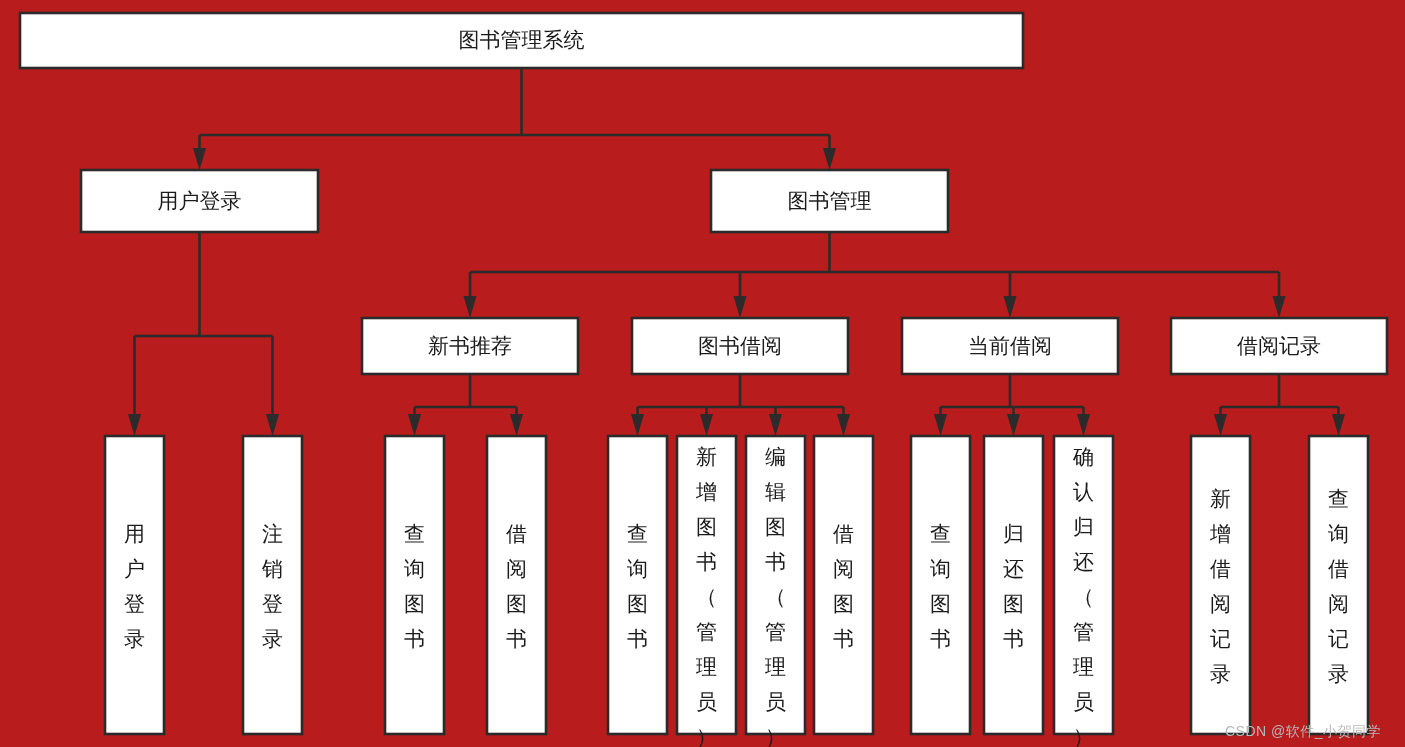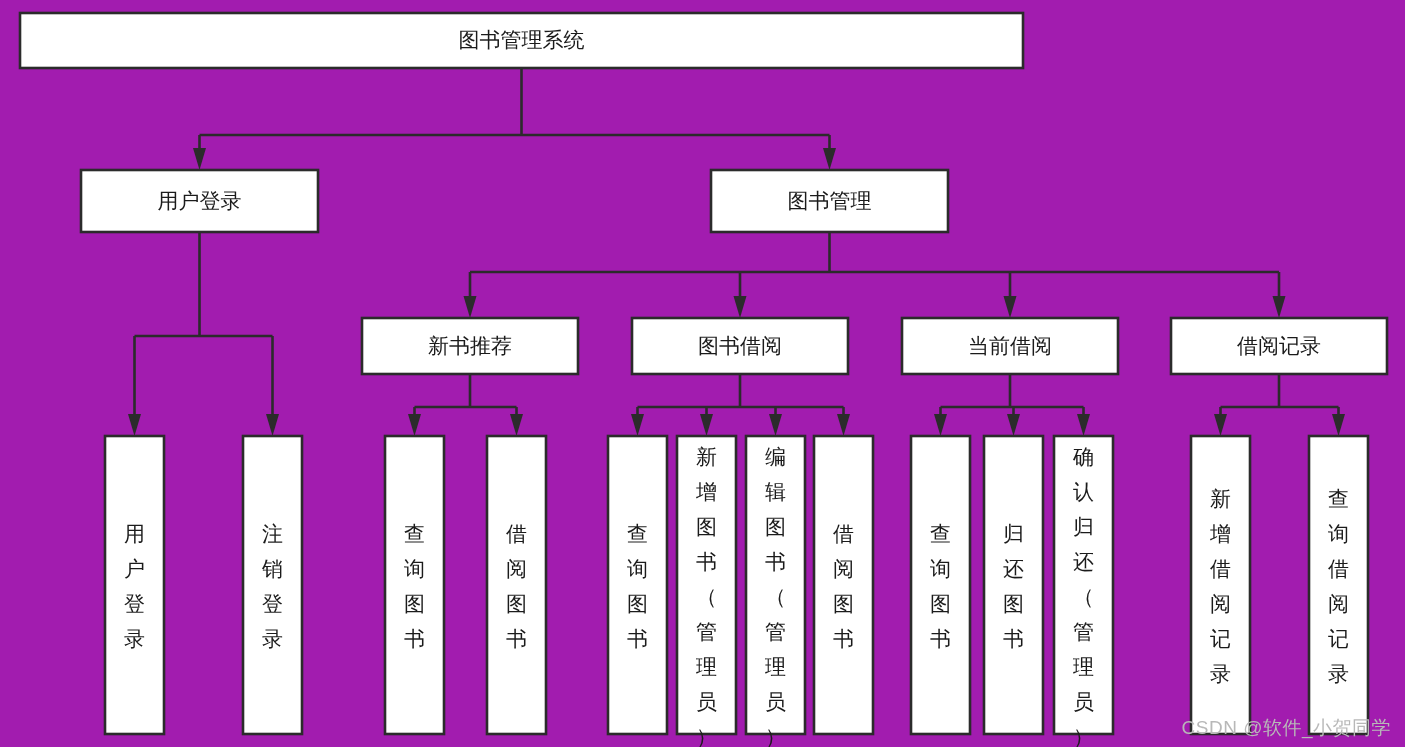--- a/index.html
+++ b/index.html
@@ -10,21 +10,21 @@
   body {
     width: 1405px;
     height: 747px;
     overflow: hidden;
     font-family: "Liberation Sans", "DejaVu Sans", sans-serif;
   }
   #diagram-root {
     position: relative;
     width: 1405px;
     height: 747px;
-    background: #a21caf;
+    background: #b91c1c;
   }
   svg#tree-svg {
     position: absolute;
     left: 0;
     top: 0;
     width: 1405px;
     height: 747px;
     display: block;
   }
   .node-box {
@@ -50,24 +50,24 @@
     dominant-baseline: middle;
   }
   .node-label-vert {
     fill: #1b1b1b;
     font-family: "Liberation Sans", "DejaVu Sans", sans-serif;
     font-size: 21px;
     text-anchor: middle;
   }
   .watermark {
     position: absolute;
-    right: 14px;
+    right: 24px;
     bottom: 6px;
     font-family: "Liberation Sans", "DejaVu Sans", sans-serif;
-    font-size: 19px;
+    font-size: 14px;
     color: #b8b8b8;
     letter-spacing: 0.5px;
     white-space: nowrap;
     user-select: none;
   }
 </style>
 </head>
 <body>
 
 <div id="diagram-root">

